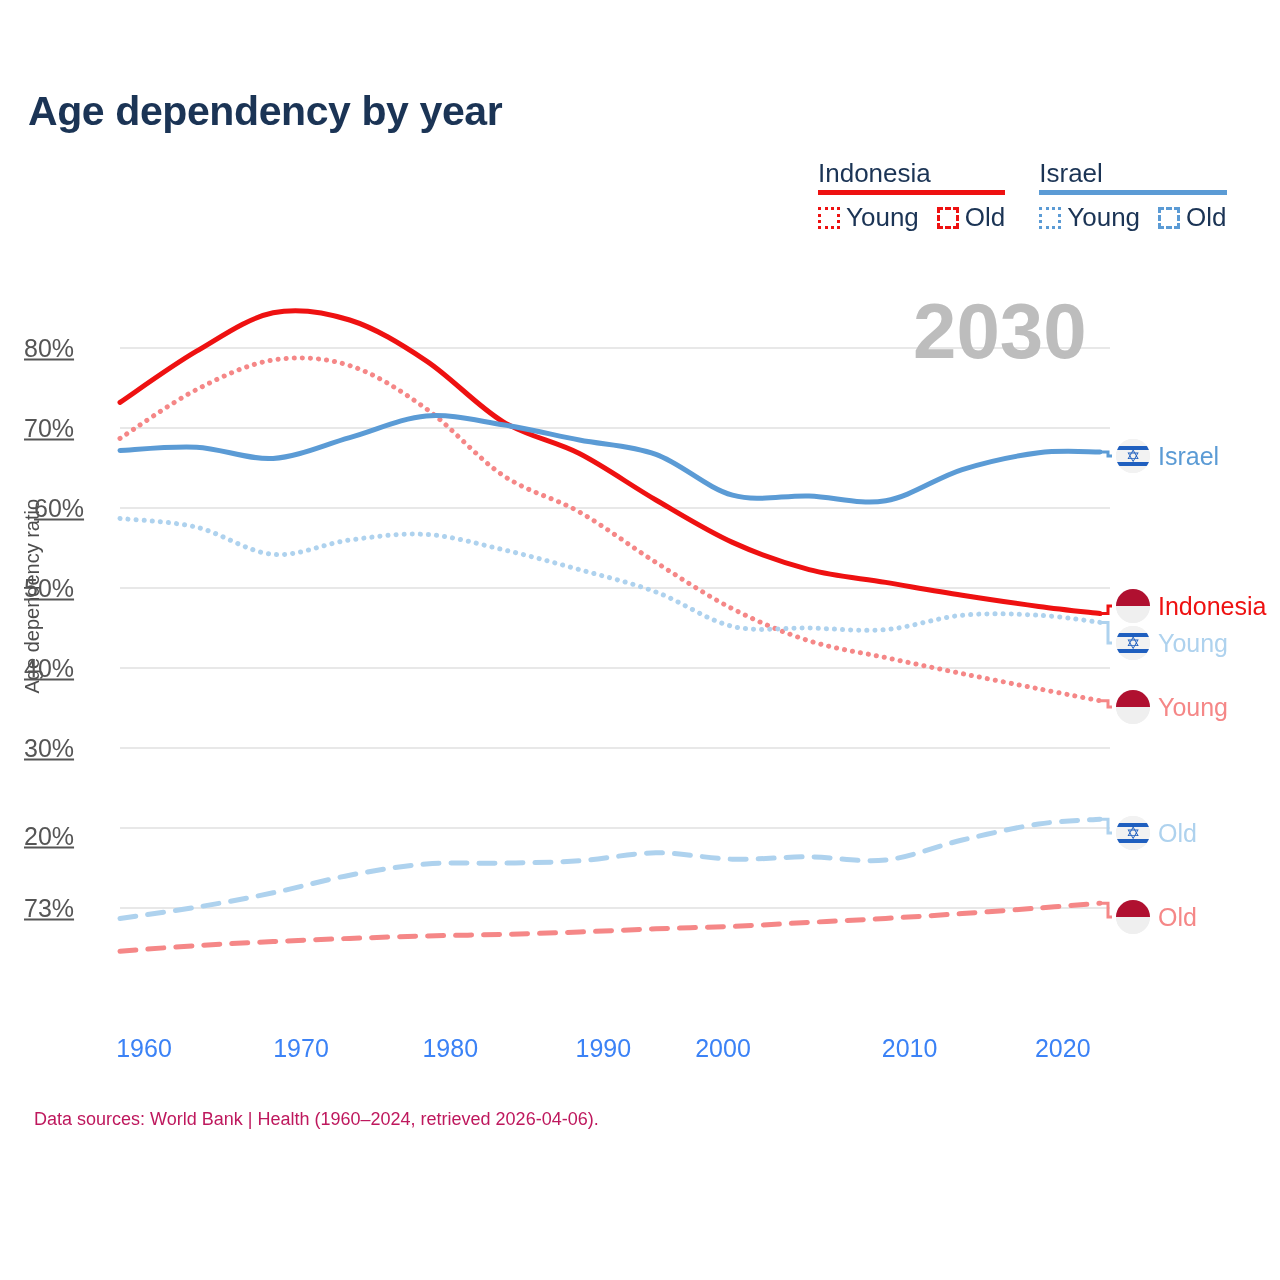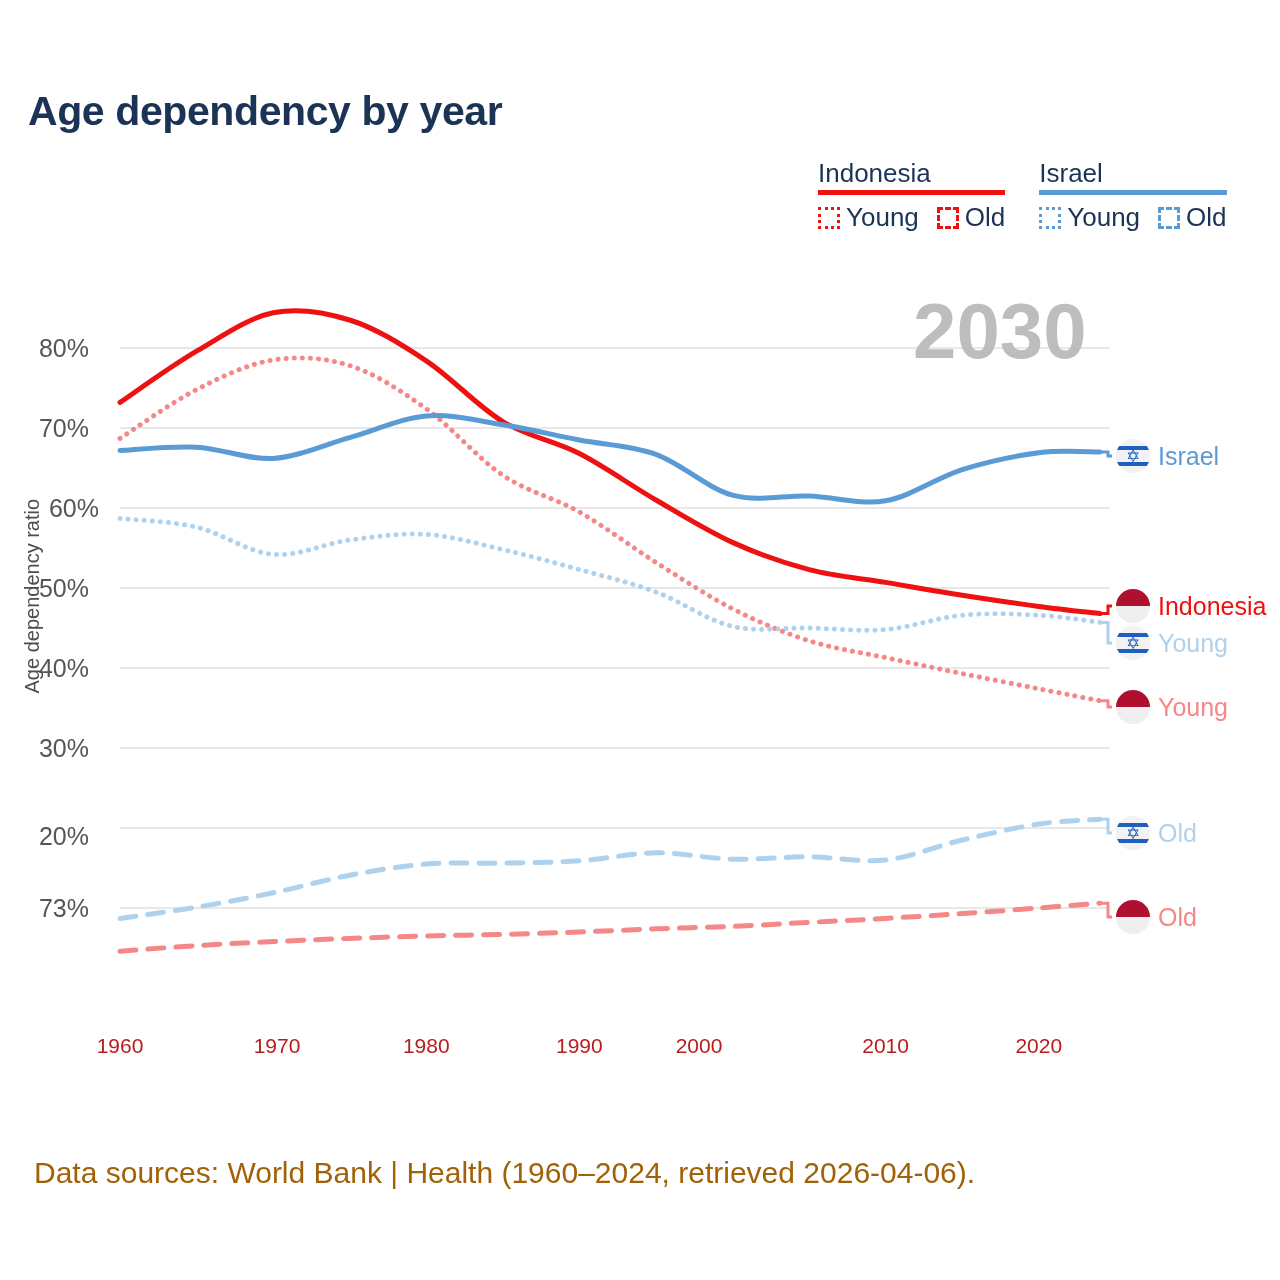--- a/index.html
+++ b/index.html
@@ -112,31 +112,33 @@
     width: 180px;
     text-align: center;
     transform: rotate(-90deg);
     font-size: 20px;
     color: #4d4d4d;
     white-space: nowrap;
   }
   .y-tick-label {
     position: absolute;
     width: 80px;
-    text-align: center;
+    text-align: left;
     font-size: 25px;
     color: #555555;
     transform: translateY(-50%);
+    text-decoration: underline;
   }
   .x-tick-label {
     position: absolute;
-    font-size: 21px;
-    color: #b91c1c;
+    font-size: 25px;
+    color: #3b82f6;
     transform: translateX(-50%);
     top: 1034px;
+    margin-left: 24px;
   }
   
   .end-label {
     position: absolute;
     display: flex;
     flex-direction: row;
     align-items: center;
     gap: 8px;
     transform: translateY(-50%);
     white-space: nowrap;
@@ -157,23 +159,23 @@
   .flag.id .bot { position:absolute; left:0; top:50%; width:100%; height:50%; background:#efefef; }
   .flag.il .bg  { position:absolute; inset:0; background:#f2f2f2; }
   .flag.il .s1  { position:absolute; left:0; top:20%; width:100%; height:11%; background:#1f5fbf; }
   .flag.il .s2  { position:absolute; left:0; top:69%; width:100%; height:11%; background:#1f5fbf; }
   .flag.il .star{ position:absolute; left:50%; top:50%; transform:translate(-50%,-50%);
                   color:#1f5fbf; font-size:17px; line-height:1; }
   
   #footer {
     position: absolute;
     left: 34px;
-    top: 1150px;
-    font-size: 30px;
-    color: #a16207;
+    top: 1106px;
+    font-size: 18px;
+    color: #be185d;
     line-height: 1.55;
   }
 </style>
 </head>
 <body>
 
 <div id="page">
 
   <div id="chart-title">Age dependency by year</div>
 

